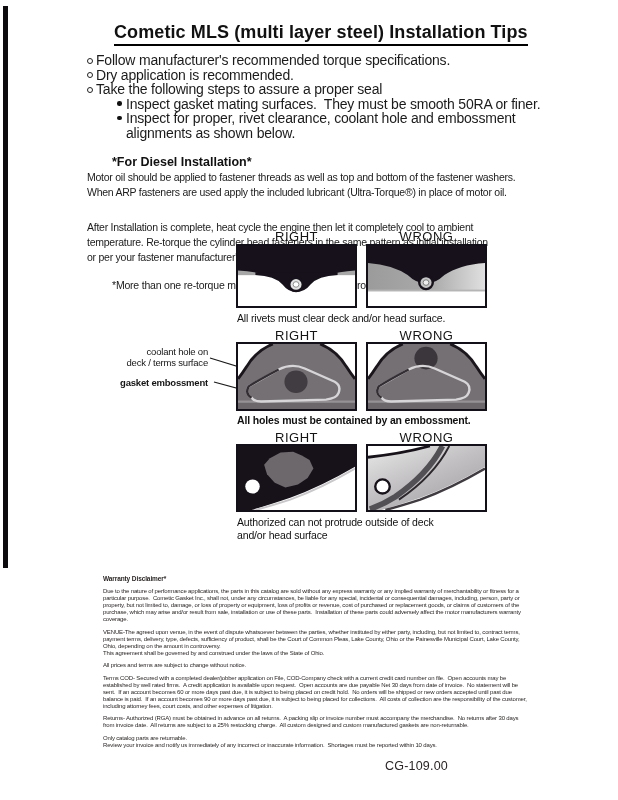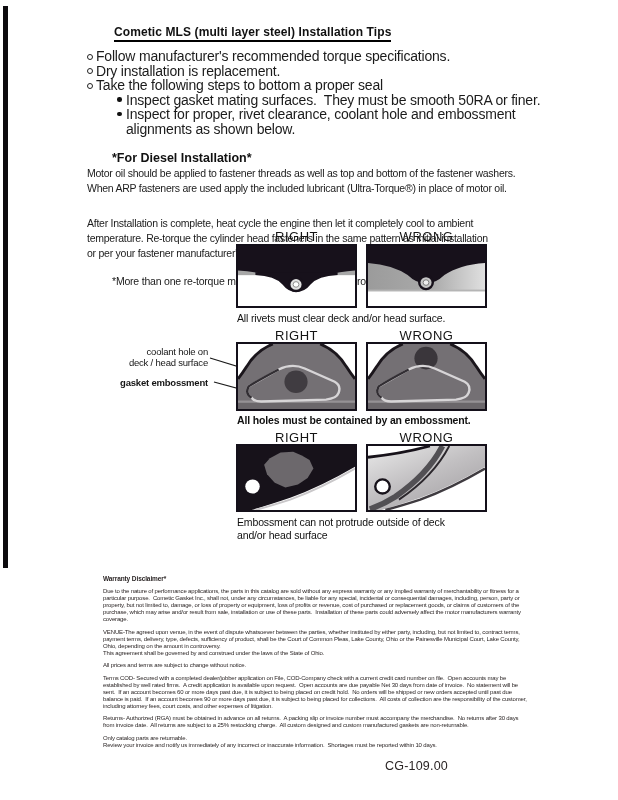--- a/index.html
+++ b/index.html
@@ -3,21 +3,21 @@
 <meta charset="utf-8">
 <style>
   html,body{margin:0;padding:0;}
   body{
     width:618px;height:800px;background:#ffffff;position:relative;overflow:hidden;
     font-family:"Liberation Sans", sans-serif;color:#1b1b1b;
   }
   .edge-line{position:absolute;left:3px;top:6px;width:5px;height:562px;background:#0d0b0e;}
   .content{position:absolute;left:87px;top:22px;width:478px;}
   .title{
-    display:inline-block;margin-left:27px;font-size:12px;font-weight:bold;
+    display:inline-block;margin-left:27px;font-size:18px;font-weight:bold;
     letter-spacing:.1px;border-bottom:2px solid #000;padding-bottom:1px;color:#111;
   }
   .bullets{margin-top:7px;}
   .bullet{position:relative;padding-left:9px;font-size:14px;line-height:14.5px;letter-spacing:-.2px;}
   .ring{position:absolute;left:0;top:4.5px;width:4px;height:4px;border:1px solid #222;border-radius:50%;}
   .sub{margin-left:30px;}
   .dot{position:absolute;left:0;top:4.5px;width:4.5px;height:4.5px;background:#111;border-radius:50%;border:none;}
   .pre{white-space:pre-wrap;}
   .diesel-head{margin:15px 0 0 25px;font-size:12.5px;font-weight:bold;color:#111;}
   .para{margin-top:1px;font-size:10.5px;line-height:15px;letter-spacing:-.25px;white-space:pre-line;}
@@ -45,25 +45,25 @@
   <div class="content">
     <div class="title">Cometic MLS (multi layer steel) Installation Tips</div>
 
     <div class="bullets">
       <div class="bullet">
         <span class="ring"></span>
         <span class="pre">Follow manufacturer's recommended torque specifications.</span>
       </div>
       <div class="bullet">
         <span class="ring"></span>
-        <span class="pre">Dry installation is replacement.</span>
+        <span class="pre">Dry application is recommended.</span>
       </div>
       <div class="bullet">
         <span class="ring"></span>
-        <span class="pre">Take the following steps to bottom a proper seal</span>
+        <span class="pre">Take the following steps to assure a proper seal</span>
       </div>
       <div class="bullet sub">
         <span class="dot"></span>
         <span class="pre">Inspect gasket mating surfaces.  They must be smooth 50RA or finer.</span>
       </div>
       <div class="bullet sub">
         <span class="dot"></span>
         <span class="pre">Inspect for proper, rivet clearance, coolant hole and embossment alignments as shown below.</span>
       </div>
     </div>
@@ -108,21 +108,21 @@
       <circle cx="60" cy="39" r="7" fill="#c6c6c6" stroke="#17111b" stroke-width="2.5"></circle>
       <circle cx="60" cy="39" r="3" fill="#eeeeee" stroke="#777777" stroke-width="1"></circle>
     </svg>
   </div>
   <div class="caption" style="top:312px;">All rivets must clear deck and/or head surface.</div>
 
   <div class="diag-head" style="left:236px;top:328px;">RIGHT</div>
   <div class="diag-head" style="left:366px;top:328px;">WRONG</div>
 
   <div class="callout" style="top:346px;">coolant hole on
-deck / head surface</div>
+deck / terms surface</div>
   <div class="callout" style="top:377px;font-weight:bold;">gasket embossment</div>
   <svg class="leader-overlay">
     <line x1="2" y1="8" x2="86" y2="34" stroke="#1a1a1a" stroke-width="1.2"></line>
     <line x1="6" y1="32" x2="50" y2="44" stroke="#1a1a1a" stroke-width="1.2"></line>
   </svg>
 
   <div class="diag-box h69" style="left:236px;top:342px;">
     <svg viewBox="0 0 121 69" preserveAspectRatio="none">
       <rect width="121" height="69" fill="#747074"></rect>
       <rect y="60" width="121" height="2.5" fill="#959195"></rect>
@@ -175,21 +175,21 @@
       </defs>
       <rect width="121" height="68" fill="#ffffff"></rect>
       <path d="M0,12 Q36,8 64,0 L121,0 V22 Q86,43 54,55 Q31,63 14,68 H0 Z" fill="url(#g3w)"></path>
       <path d="M0,12 Q36,8 64,0" fill="none" stroke="#17121a" stroke-width="3"></path>
       <path d="M121,24 Q86,45 54,57 Q33,64 18,68" fill="none" stroke="#3f3b40" stroke-width="2.5"></path>
       <path d="M77,0 Q62,30 28,54 Q16,62 2,67" fill="none" stroke="#525054" stroke-width="6"></path>
       <path d="M84,0 Q68,32 32,57" fill="none" stroke="#2b272c" stroke-width="2"></path>
       <circle cx="15" cy="43" r="7.5" fill="#ffffff" stroke="#17121a" stroke-width="2.5"></circle>
     </svg>
   </div>
-  <div class="caption" style="top:516px;">Embossment can not protrude outside of deck
+  <div class="caption" style="top:516px;">Authorized can not protrude outside of deck
 and/or head surface</div>
 
   <div class="warranty">
     <div class="warranty-head">Warranty Disclaimer*</div>
     <p class="wblock">Due to the nature of performance applications, the parts in this catalog are sold without any express warranty or any implied warranty of merchantability or fitness for a particular purpose.  Cometic Gasket Inc., shall not, under any circumstances, be liable for any special, incidental or consequential damages, including, person, party or property, but not limited to, damage, or loss of property or equipment, loss of profits or revenue, cost of purchased or replacement goods, or claims of customers of the purchase, which may arise and/or result from sale, installation or use of these parts.  Installation of these parts could adversely affect the motor manufacturers warranty coverage.</p>
     <p class="wblock">VENUE-The agreed upon venue, in the event of dispute whatsoever between the parties, whether instituted by either party, including, but not limited to, contract terms, payment terms, delivery, type, defects, sufficiency of product, shall be the Court of Common Pleas, Lake County, Ohio or the Painesville Municipal Court, Lake County, Ohio, depending on the amount in controversy.
 This agreement shall be governed by and construed under the laws of the State of Ohio.</p>
     <p class="wblock">All prices and terms are subject to change without notice.</p>
     <p class="wblock">Terms COD- Secured with a completed dealer/jobber application on File, COD-Company check with a current credit card number on file.  Open accounts may be established by well rated firms.  A credit application is available upon request.  Open accounts are due payable Net 30 days from date of invoice.  No statement will be sent.  If an account becomes 60 or more days past due, it is subject to being placed on credit hold.  No orders will be shipped or new orders accepted until past due balance is paid.  If an account becomes 90 or more days past due, it is subject to being placed for collections.  All costs of collection are the responsibility of the customer, including attorney fees, court costs, and other expenses of litigation.</p>
     <p class="wblock">Returns- Authorized (RGA) must be obtained in advance on all returns.  A packing slip or invoice number must accompany the merchandise.  No returns after 30 days from invoice date.  All returns are subject to a 25% restocking charge.  All custom designed and custom manufactured gaskets are non-returnable.</p>

